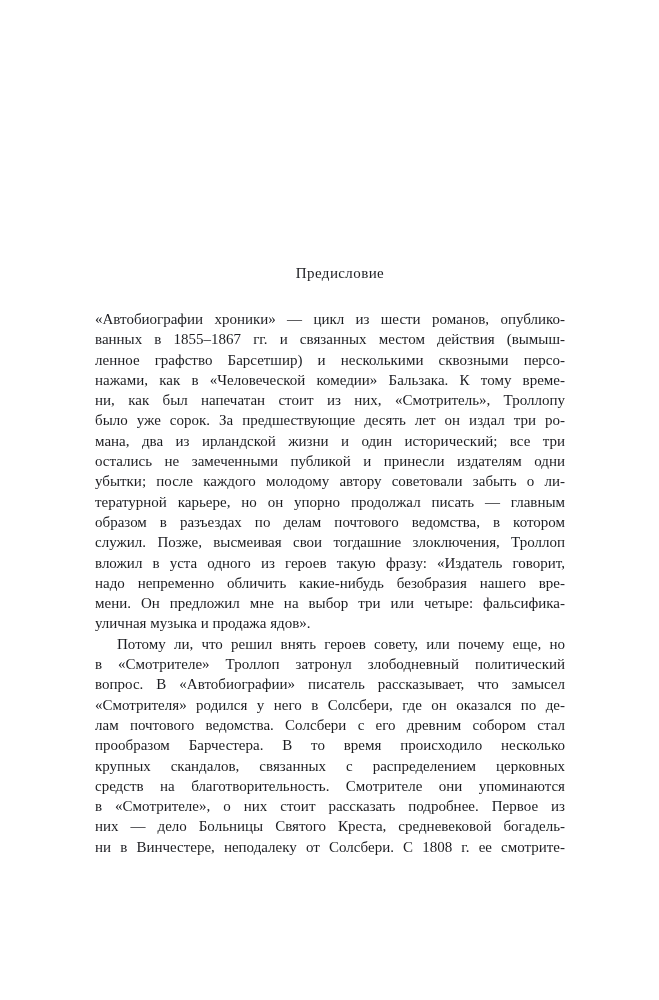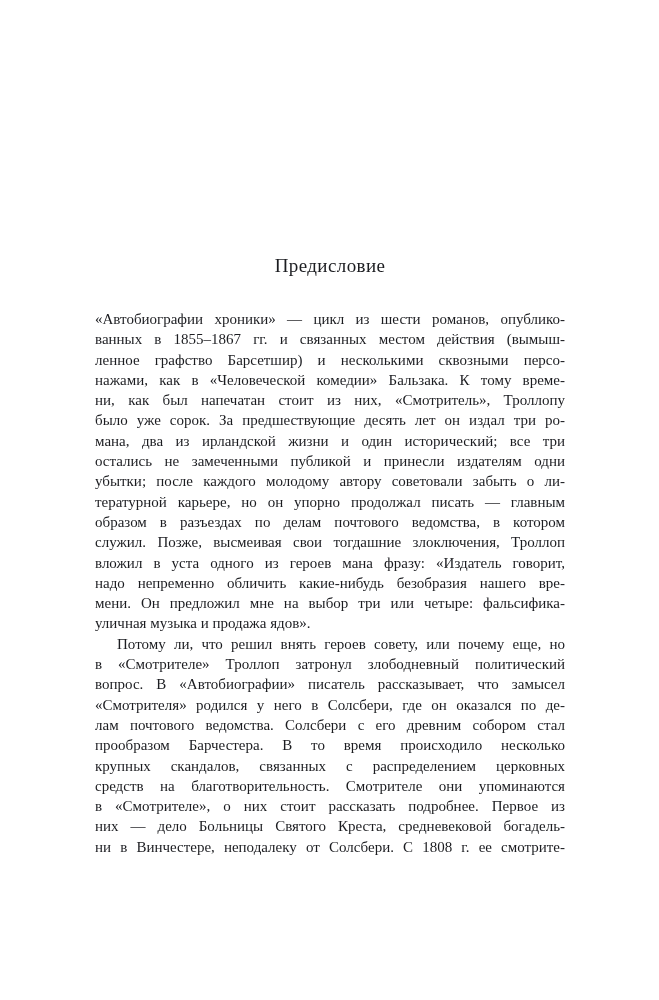--- a/index.html
+++ b/index.html
@@ -14,22 +14,22 @@
     background: #ffffff;
     overflow: hidden;
     font-family: "Liberation Serif", "DejaVu Serif", serif;
     color: #1c1d21;
   }
   .title {
     position: absolute;
     top: 255px;
     left: 95px;
     width: 470px;
-    margin: 0;
-    font-size: 19px;
+    margin: 10px;
+    font-size: 15px;
     font-weight: normal;
     letter-spacing: 0.4px;
     text-align: center;
     color: #1c1d21;
   }
   .text-block {
     position: absolute;
     top: 309px;
     left: 95px;
     width: 470px;
@@ -60,21 +60,21 @@
       <div class="line">ленное графство Барсетшир) и несколькими сквозными персо-</div>
       <div class="line">нажами, как в «Человеческой комедии» Бальзака. К тому време-</div>
       <div class="line">ни, как был напечатан стоит из них, «Смотритель», Троллопу</div>
       <div class="line">было уже сорок. За предшествующие десять лет он издал три ро-</div>
       <div class="line">мана, два из ирландской жизни и один исторический; все три</div>
       <div class="line">остались не замеченными публикой и принесли издателям одни</div>
       <div class="line">убытки; после каждого молодому автору советовали забыть о ли-</div>
       <div class="line">тературной карьере, но он упорно продолжал писать — главным</div>
       <div class="line">образом в разъездах по делам почтового ведомства, в котором</div>
       <div class="line">служил. Позже, высмеивая свои тогдашние злоключения, Троллоп</div>
-      <div class="line">вложил в уста одного из героев мана фразу: «Издатель говорит,</div>
+      <div class="line">вложил в уста одного из героев такую фразу: «Издатель говорит,</div>
       <div class="line">надо непременно обличить какие-нибудь безобразия нашего вре-</div>
       <div class="line">мени. Он предложил мне на выбор три или четыре: фальсифика-</div>
       <div class="line last">уличная музыка и продажа ядов».</div>
       <div class="line indent">Потому ли, что решил внять героев совету, или почему еще, но</div>
       <div class="line">в «Смотрителе» Троллоп затронул злободневный политический</div>
       <div class="line">вопрос. В «Автобиографии» писатель рассказывает, что замысел</div>
       <div class="line">«Смотрителя» родился у него в Солсбери, где он оказался по де-</div>
       <div class="line">лам почтового ведомства. Солсбери с его древним собором стал</div>
       <div class="line">прообразом Барчестера. В то время происходило несколько</div>
       <div class="line">крупных скандалов, связанных с распределением церковных</div>

